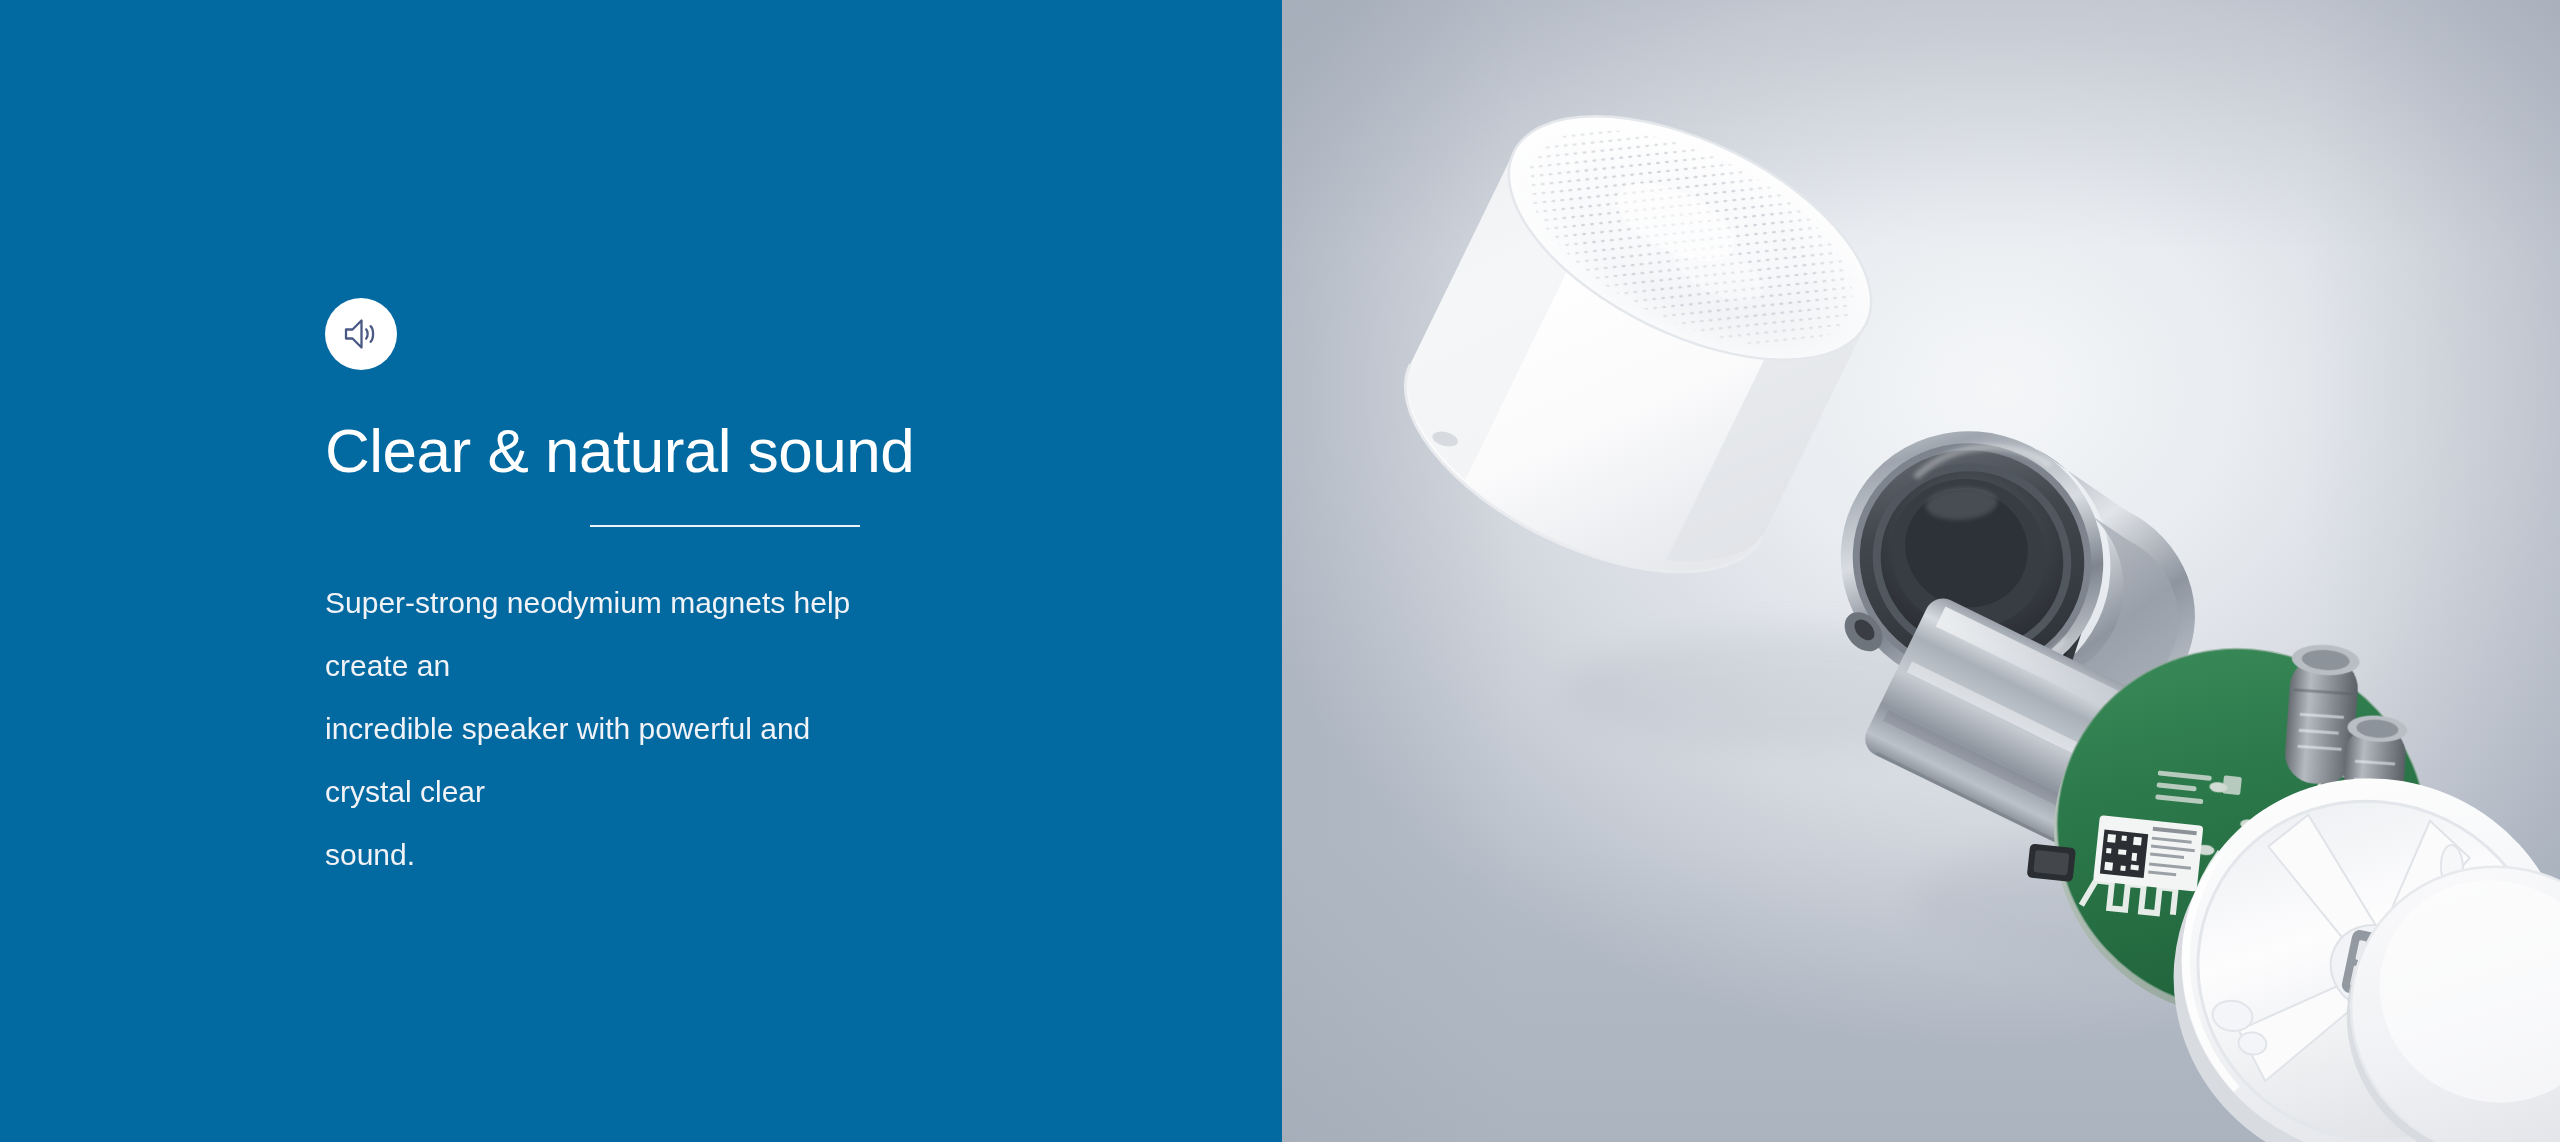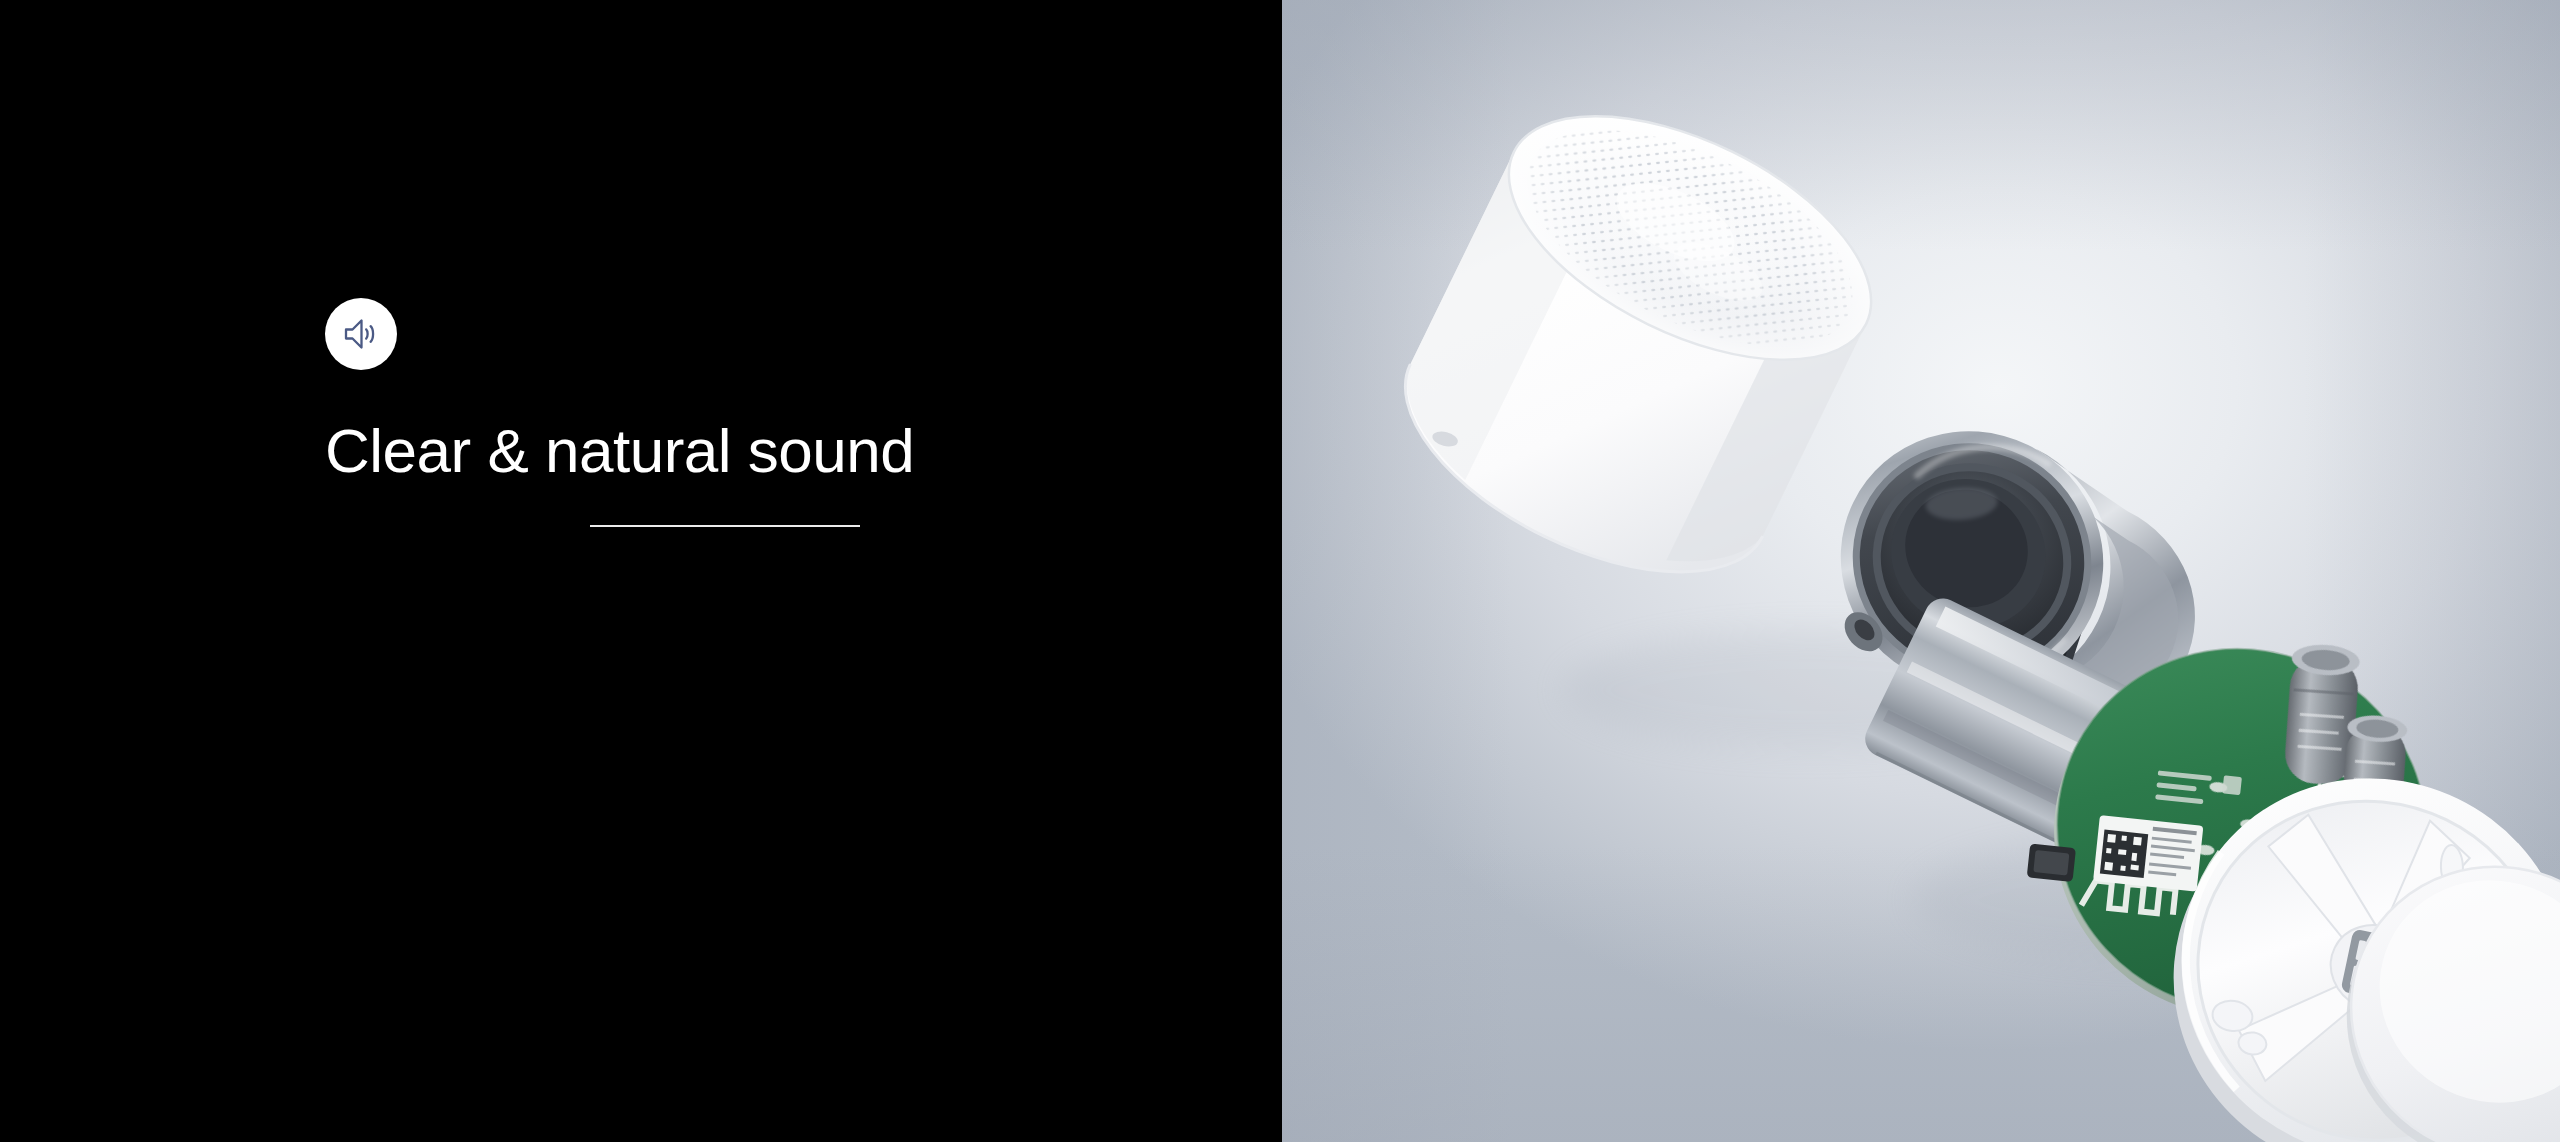--- a/index.html
+++ b/index.html
@@ -20,21 +20,21 @@
     height: 1142px;
     display: flex;
     overflow: hidden;
   }
 
   
   .left-panel {
     position: relative;
     width: 1282px;
     height: 100%;
-    background: #000000;
+    background: #0369a1;
     flex: 0 0 1282px;
     overflow: hidden;
   }
 
   .left-inner {
     position: absolute;
     left: 325px;
     top: 298px;
     width: 800px;
   }
@@ -120,20 +120,25 @@
           <path d="M5 15.5 H11.5 L20.5 6.5 V33.5 L11.5 24.5 H5 Z" fill="none" stroke="#4b5a85" stroke-width="2.3" stroke-linejoin="round" stroke-linecap="round"></path>
           <path d="M25.2 15.4 C27.1 17.2 27.1 22.8 25.2 24.6" fill="none" stroke="#4b5a85" stroke-width="2.3" stroke-linecap="round"></path>
           <path d="M29.6 12.2 C32.9 15.4 32.9 24.6 29.6 27.8" fill="none" stroke="#4b5a85" stroke-width="2.3" stroke-linecap="round"></path>
         </svg>
       </div>
 
       <h1 class="feature-title">Clear &amp; natural sound</h1>
 
       <hr class="divider">
 
+      <p class="feature-body">Super-strong neodymium magnets help
+create an
+incredible speaker with  powerful and
+crystal clear
+sound.</p>
 
     </div>
   </section>
 
   <section class="right-panel">
     <div class="vignette"></div>
 
     <div class="product-stage">
       <svg viewBox="0 0 1278 1142" preserveAspectRatio="xMidYMid slice" aria-hidden="true">
         <defs>

